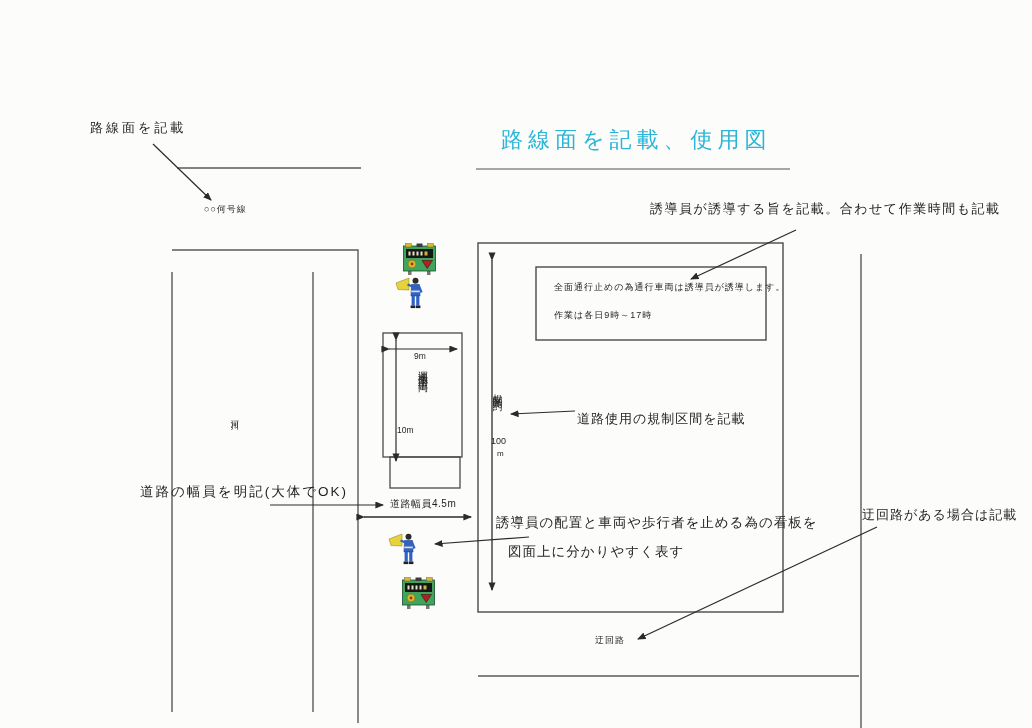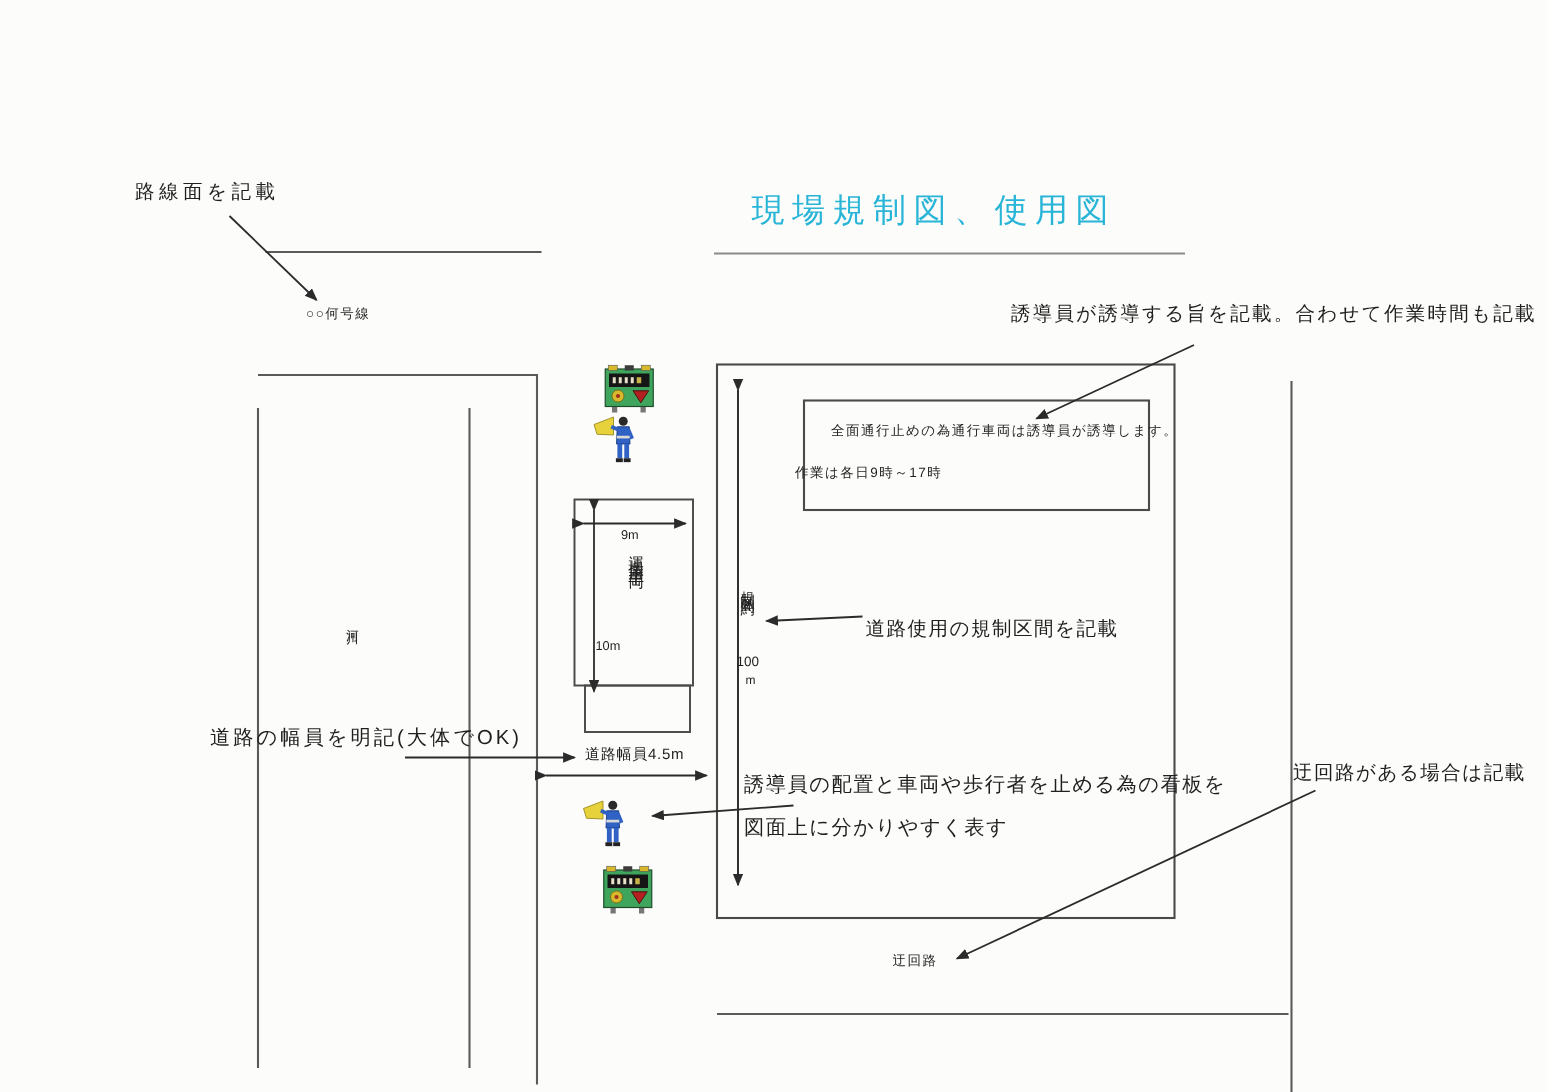--- a/index.html
+++ b/index.html
@@ -82,33 +82,33 @@
     <line x1="270" y1="505" x2="383" y2="505" stroke="#2b2b2b" stroke-width="1.2" marker-end="url(#ah)"></line>
     <line x1="529" y1="537" x2="435" y2="544" stroke="#2b2b2b" stroke-width="1.2" marker-end="url(#ah)"></line>
     <line x1="877" y1="527" x2="638" y2="639" stroke="#2b2b2b" stroke-width="1.2" marker-end="url(#ah)"></line>
 
     <use href="#signboard" x="403" y="243"></use>
     <use href="#guard" x="396" y="276"></use>
     <use href="#guard" x="389" y="532"></use>
     <use href="#signboard" x="402" y="577"></use>
   </svg>
 
-  <div class="t title" style="left:501px;top:128px;font-size:22px;letter-spacing:5px">現場規制図、使用図</div>
+  <div class="t title" style="left:501px;top:128px;font-size:22px;letter-spacing:5px">路線面を記載、使用図</div>
 
   <div class="t" style="left:90px;top:121px;font-size:13px;letter-spacing:3px">路線面を記載</div>
   <div class="t" style="left:204px;top:205px;font-size:9px;letter-spacing:1px">○○何号線</div>
-  <div class="t" style="left:674px;top:202px;font-size:13px;letter-spacing:1.5px">誘導員が誘導する旨を記載。合わせて作業時間も記載</div>
+  <div class="t" style="left:650px;top:202px;font-size:13px;letter-spacing:1.5px">誘導員が誘導する旨を記載。合わせて作業時間も記載</div>
   <div class="t" style="left:577px;top:412px;font-size:13px;letter-spacing:1px">道路使用の規制区間を記載</div>
   <div class="t" style="left:496px;top:516px;font-size:13.5px;letter-spacing:1px">誘導員の配置と車両や歩行者を止める為の看板を</div>
   <div class="t" style="left:140px;top:485px;font-size:13.5px;letter-spacing:2px">道路の幅員を明記(大体でOK)</div>
-  <div class="t" style="left:496px;top:545px;font-size:13.5px;letter-spacing:1px">図面上に分かりやすく表す</div>
+  <div class="t" style="left:508px;top:545px;font-size:13.5px;letter-spacing:1px">図面上に分かりやすく表す</div>
   <div class="t" style="left:862px;top:508px;font-size:13px;letter-spacing:1px">迂回路がある場合は記載</div>
 
   <div class="t" style="left:554px;top:283px;font-size:9px;letter-spacing:1px">全面通行止めの為通行車両は誘導員が誘導します。</div>
-  <div class="t" style="left:530px;top:311px;font-size:9px;letter-spacing:1px">作業は各日9時～17時</div>
+  <div class="t" style="left:554px;top:311px;font-size:9px;letter-spacing:1px">作業は各日9時～17時</div>
 
   <div class="t vtext" style="left:492px;top:386px;font-size:9.5px;letter-spacing:2px">規制区間約</div>
   <div class="t" style="left:491px;top:437px;font-size:9px">100</div>
   <div class="t" style="left:497px;top:450px;font-size:8px">m</div>
 
   <div class="t" style="left:414px;top:352px;font-size:8.5px">9m</div>
   <div class="t vtext" style="left:417px;top:362px;font-size:10.5px;letter-spacing:3px">運搬用車両</div>
   <div class="t" style="left:397px;top:426px;font-size:8.5px">10m</div>
 
   <div class="t vtext" style="left:230px;top:413px;font-size:8.5px;letter-spacing:2px">河川</div>

